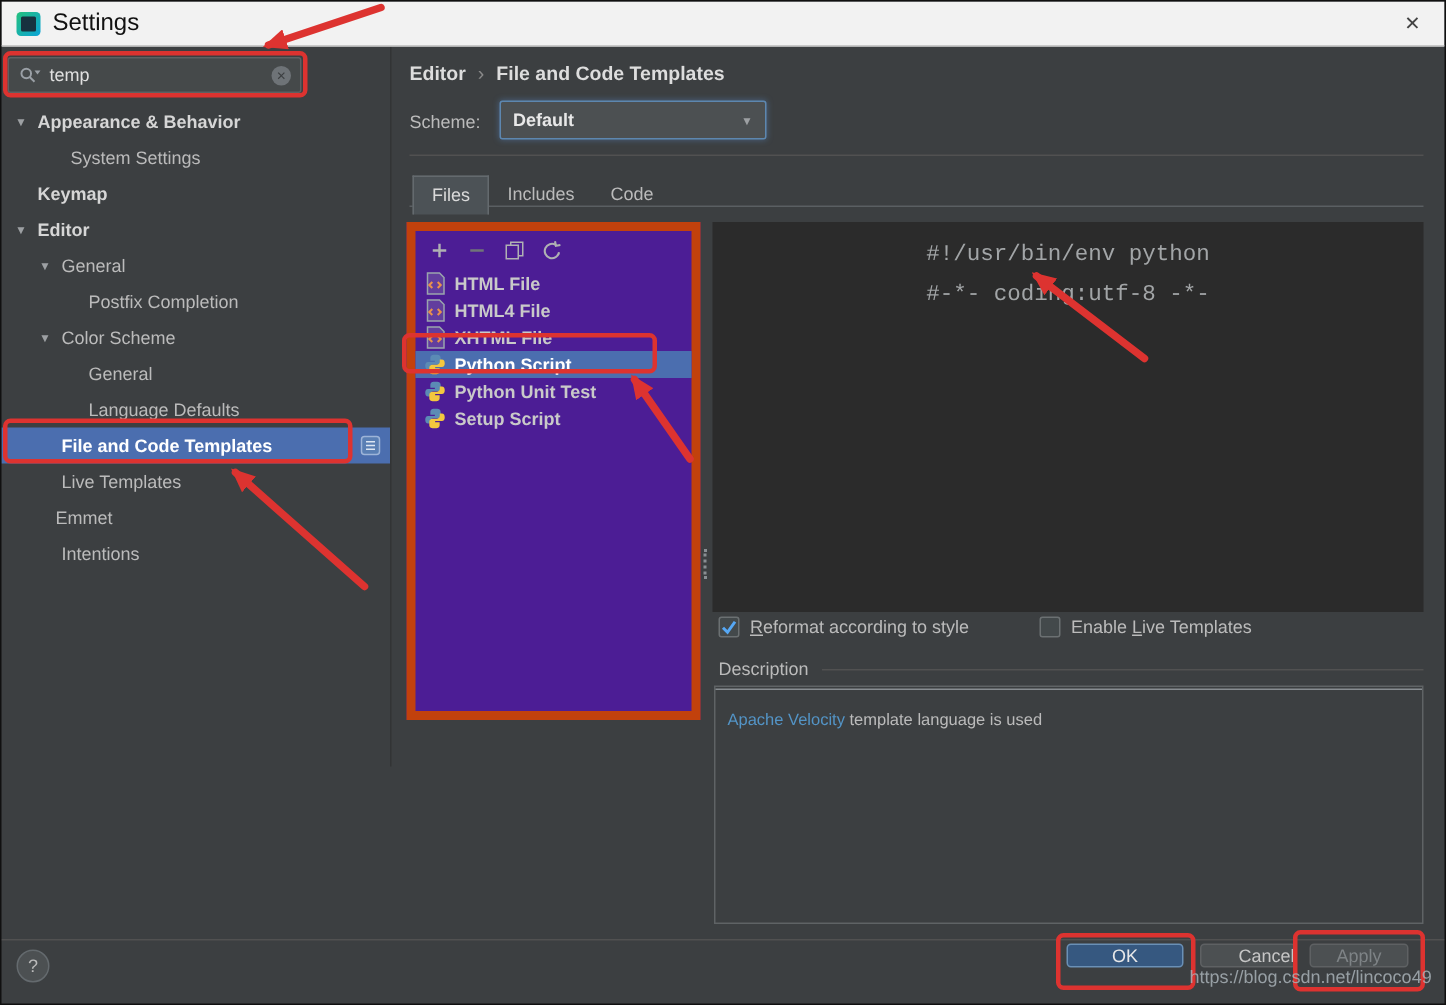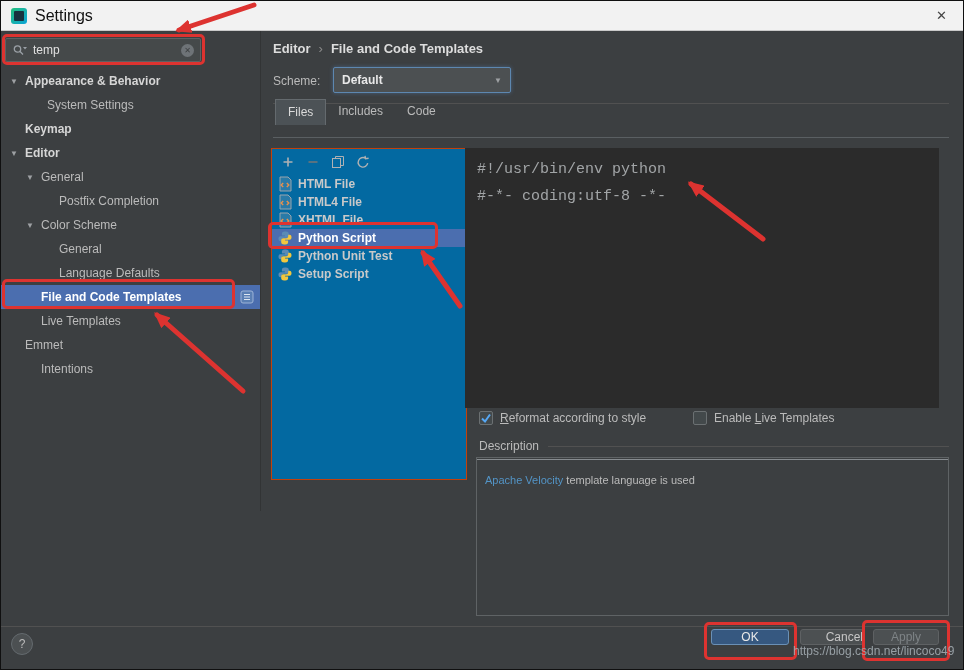--- a/index.html
+++ b/index.html
@@ -30,36 +30,36 @@
   .breadcrumb{position:absolute;left:272px;top:40px;font-size:13px;color:#dddddd;display:flex;gap:8px;align-items:center;}
   .breadcrumb .bold{font-weight:bold;}
   .breadcrumb .sep{color:#8a8a8a;}
   .scheme-label{position:absolute;left:272px;top:73px;font-size:12px;color:#bbbbbb;}
   .combo{position:absolute;left:332px;top:66px;width:178px;height:26px;background:#4c5052;border:1px solid #5d87b0;box-shadow:0 0 4px rgba(90,140,200,.45);border-radius:2px;display:flex;align-items:center;padding:0 8px;}
   .combo .cv{flex:1;color:#e8e8e8;font-weight:bold;font-size:12px;}
   .combo .ca{color:#9da0a3;font-size:8px;}
   .sep1{position:absolute;left:272px;top:102px;width:676px;height:1px;background:#515151;}
 
   
-  .tabs{position:absolute;left:274px;top:98px;display:flex;z-index:2;}
+  .tabs{position:absolute;left:274px;top:116px;display:flex;z-index:2;}
   .tab{padding:5px 12px;font-size:12px;color:#bbbbbb;height:26px;}
   .tab.active{background:#4c5256;border:1px solid #646a6e;border-bottom:none;color:#dadada;}
   .tabline{position:absolute;left:272px;top:136px;width:676px;height:1px;background:#5a5f62;}
 
   
-  .listpanel{position:absolute;left:270px;top:147px;width:196px;height:332px;background:#0369a1;border:1px solid #c2410c;}
+  .listpanel{position:absolute;left:270px;top:147px;width:196px;height:332px;background:#4c1d95;border:6px solid #c2410c;}
   .ltoolbar{height:26px;display:flex;align-items:center;gap:11px;padding:0 9px;}
   .tbtn{display:inline-flex;}
   .lrow{height:18px;display:flex;align-items:center;gap:5px;padding:0 5px;font-size:12px;font-weight:bold;color:#c9c9c9;white-space:nowrap;}
   .lrow.sel{background:#4b6eaf;color:#ffffff;}
   .fic{width:16px;height:16px;display:inline-flex;flex:0 0 16px;}
   .grip{position:absolute;left:468px;top:365px;height:20px;border-left:2px dotted #8a8f93;}
 
   
-  .editor{position:absolute;left:464px;top:147px;width:474px;height:260px;background:#2b2b2b;padding:8px 12px;font-family:"Liberation Mono",monospace;font-size:15px;color:#a2a5a7;}
+  .editor{position:absolute;left:474px;top:147px;width:474px;height:260px;background:#2b2b2b;padding:8px 12px;font-family:"Liberation Mono",monospace;font-size:15px;color:#a2a5a7;text-align:center;}
   .eline{line-height:27px;white-space:pre;}
 
   
   .cb{position:absolute;display:flex;align-items:center;gap:7px;font-size:12px;color:#bbbbbb;}
   .cbbox{width:14px;height:14px;background:#43494b;border:1px solid #6b7072;border-radius:2px;display:inline-flex;align-items:center;justify-content:center;flex:0 0 14px;}
   .cb u{text-decoration:underline;}
 
   
   .desc-label{position:absolute;left:478px;top:438px;font-size:12px;color:#bbbbbb;}
   .desc-line{position:absolute;left:547px;top:445px;width:401px;height:1px;background:#515151;}
@@ -139,21 +139,21 @@
           <span class="mini-ic">
             <svg width="14" height="14">
               <rect x="1" y="1" width="12" height="12" rx="2" fill="#5a7fb4" stroke="#9db4d8"></rect>
               <path d="M4 4.5h6M4 7h6M4 9.5h6" stroke="#dce6f2" stroke-width="1"></path>
             </svg>
           </span>
         </div>
       <div class="trow" style="padding-left:40px">
           <span>Live Templates</span>
         </div>
-      <div class="trow" style="padding-left:24px">
+      <div class="trow" style="padding-left:36px">
           <span>Emmet</span>
         </div>
       <div class="trow" style="padding-left:40px">
           <span>Intentions</span>
         </div>
     </div>
   </div>
 
   <div class="breadcrumb">
     <span class="bold">Editor</span>

